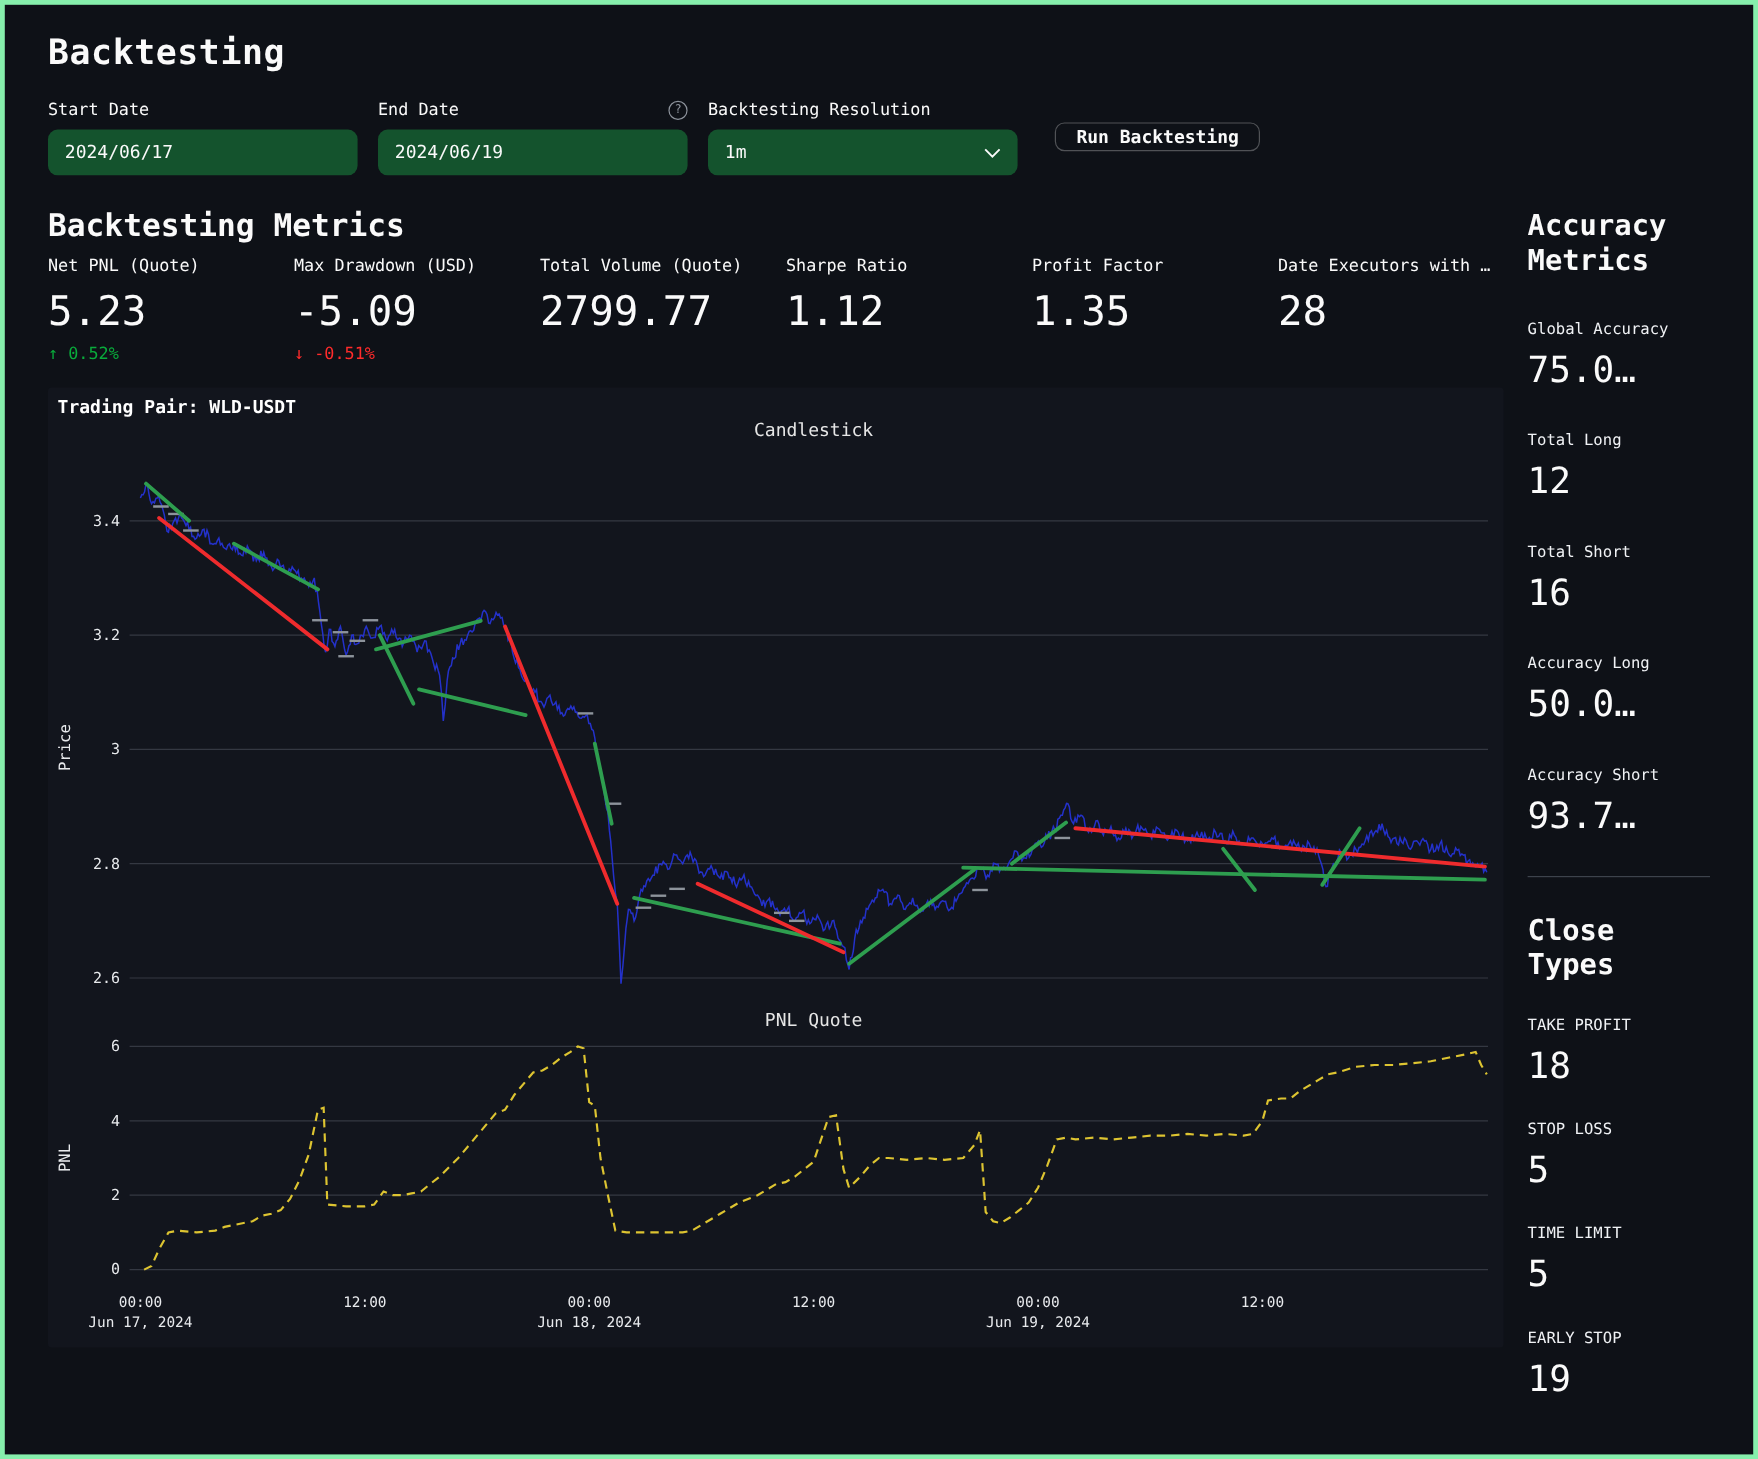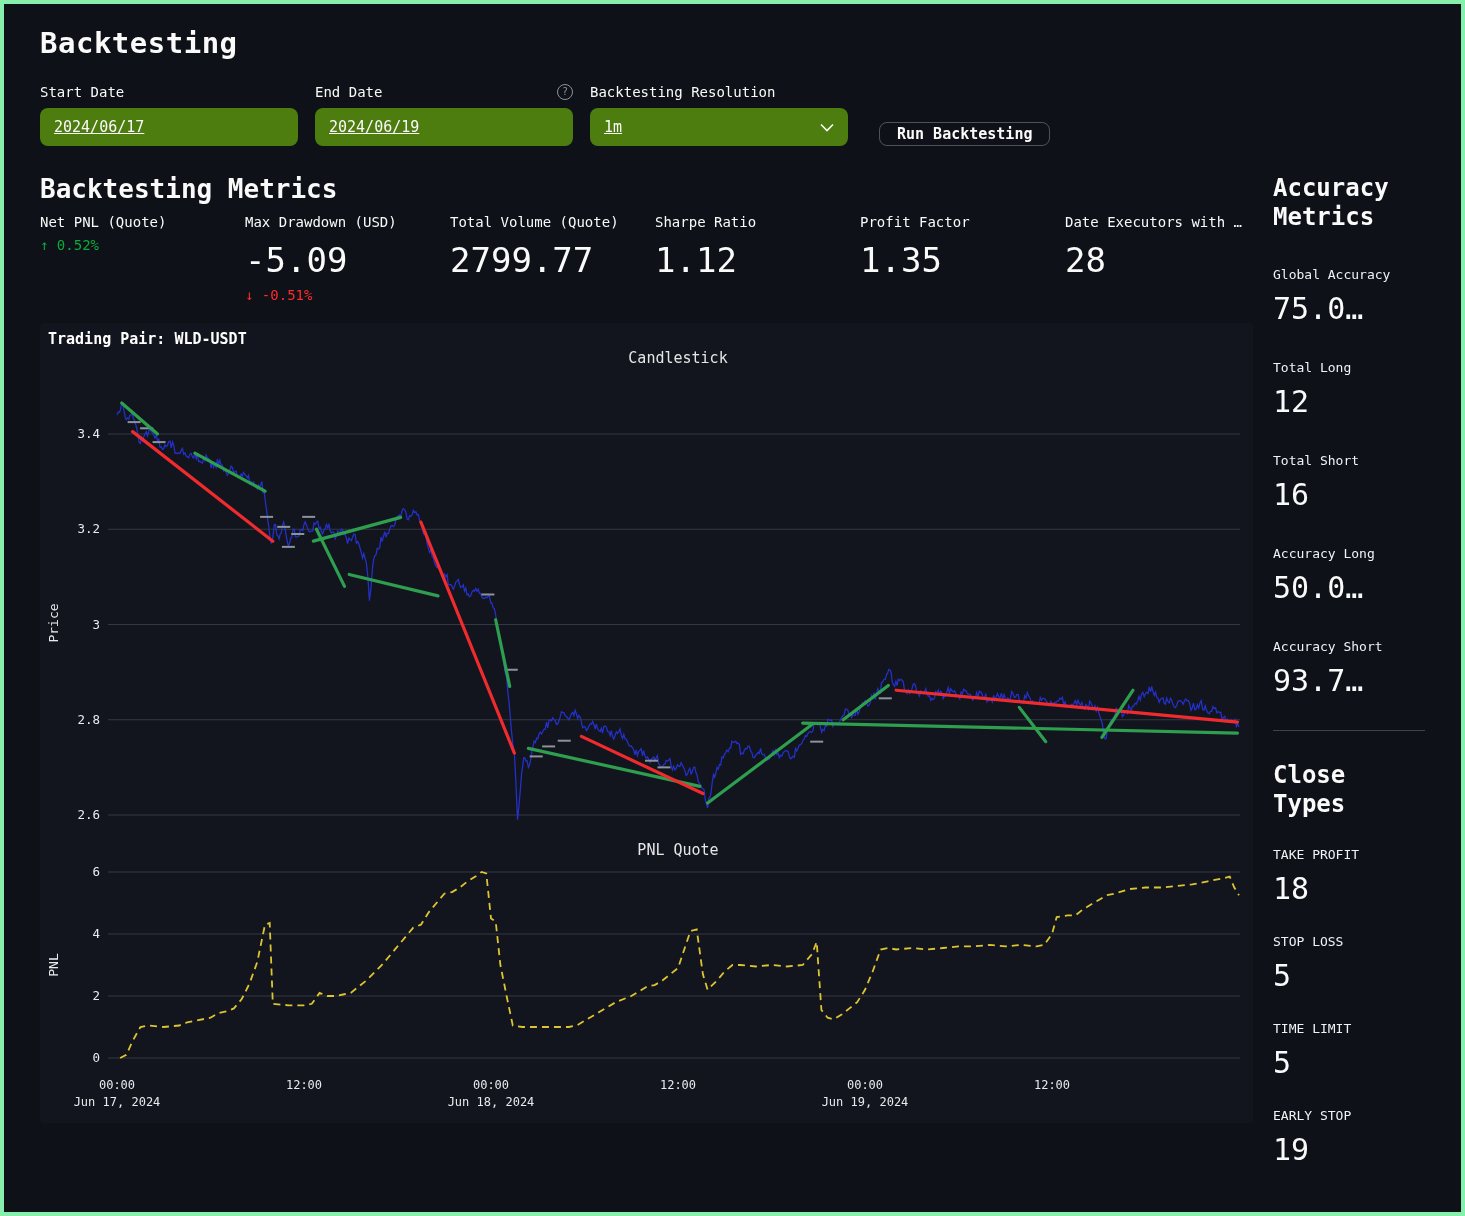--- a/index.html
+++ b/index.html
@@ -2,29 +2,29 @@
 <html><head>
 <meta charset="utf-8">
 <style>
   * { box-sizing: border-box; }
   body { margin:0; background:#07090d; font-family:"DejaVu Sans Mono","Liberation Mono",monospace; }
   .page { width:1465px; height:1216px; background:#0e1117; border:4px solid #86efac;
           color:#fafafa; padding:22px 36px; position:relative; overflow:hidden; }
   .page-title { font-size:29px; font-weight:bold; letter-spacing:0.5px; }
 
   
-  .controls-row { display:flex; align-items:flex-end; margin-top:22px; }
+  .controls-row { display:flex; align-items:center; margin-top:22px; }
   .field { width:258px; margin-right:17px; }
   .field-label-row { display:flex; justify-content:space-between; align-items:center;
                      height:19px; font-size:14px; margin-bottom:7px; color:#fafafa; }
   .help-icon { width:16px; height:16px; border:1px solid #8c929b; border-radius:50%;
                color:#8c929b; font-size:10px; line-height:14px; text-align:center; }
-  .input { height:38px; background:#4d7c0f; border-radius:8px; display:flex; align-items:center;
+  .input { height:38px; background:#14532d; border-radius:8px; display:flex; align-items:center;
            padding:0 14px; font-size:15px; color:#fafafa; border:none; width:100%;
-           font-family:inherit;text-decoration:underline; }
+           font-family:inherit; }
   .select { justify-content:space-between; cursor:pointer; }
   .stepper { padding-right:6px; }
   .stepper-value { flex:1; }
   .stepper-btn { width:30px; height:38px; background:transparent; border:none; color:#fafafa;
                  font-size:16px; cursor:pointer; font-family:inherit; }
   .run-btn { height:24px; padding:0 17px; background:transparent;
              border:1px solid rgba(250,250,250,0.28); border-radius:8px; color:#fafafa;
              font-size:15px; font-family:inherit; cursor:pointer; margin-left:14px;font-weight:bold; }
 
   
@@ -94,20 +94,21 @@
   </div>
 
   <div class="main-row">
 
     <div class="left-col">
       <div class="section-heading">Backtesting Metrics</div>
 
       <div class="metrics-row">
         <div class="metric">
           <div class="metric-label">Net PNL (Quote)</div>
+          <div class="metric-value">5.23</div>
           <div class="metric-delta delta-up">↑ 0.52%</div>
         </div>
         <div class="metric">
           <div class="metric-label">Max Drawdown (USD)</div>
           <div class="metric-value">-5.09</div>
           <div class="metric-delta delta-down">↓ -0.51%</div>
         </div>
         <div class="metric">
           <div class="metric-label">Total Volume (Quote)</div>
           <div class="metric-value">2799.77</div>

